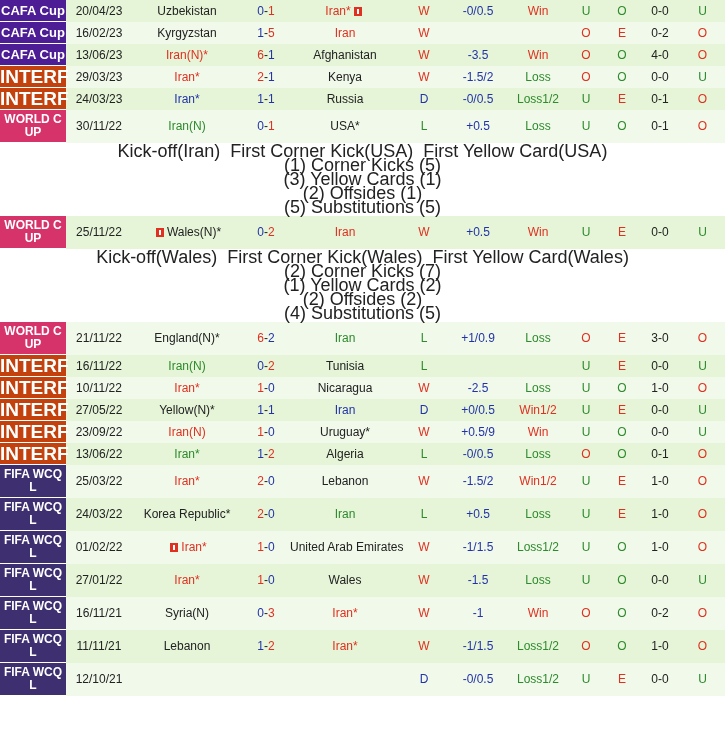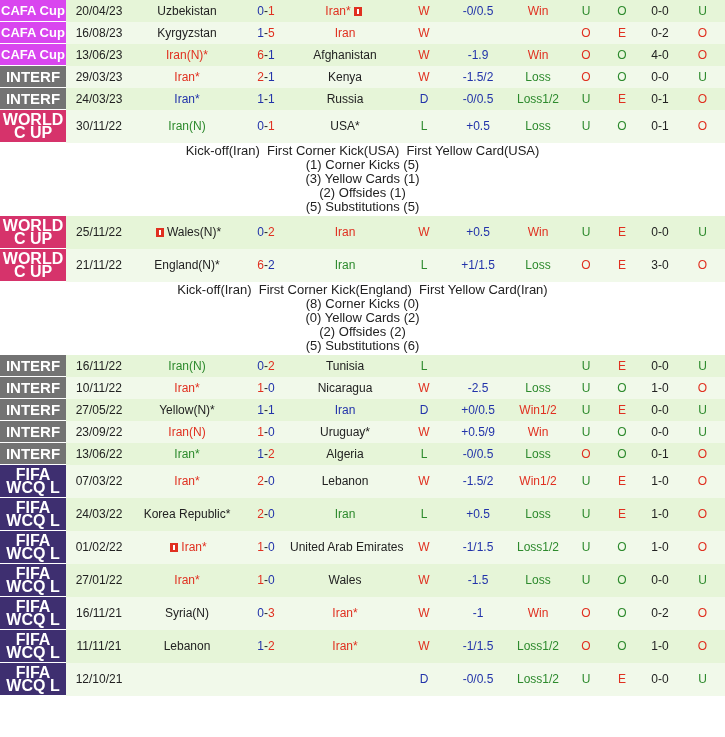--- a/index.html
+++ b/index.html
@@ -3,32 +3,32 @@
 <meta charset="utf-8">
 <style>
   html, body { margin:0; padding:0; background:#fff; }
   body { width:725px; height:737px; overflow:hidden; font-family:"Liberation Sans", sans-serif; font-size:12px; color:#222; }
   table { border-collapse:collapse; width:725px; table-layout:fixed; }
   td { padding:0; text-align:center; vertical-align:middle; white-space:nowrap; }
   tr.match td { height:21px; }
   tr.match.tall td { height:32px; }
   tr.match.a td.d { background:#e6f5d8; }
   tr.match.b td.d { background:#f1f9ea; }
-  td.comp { color:#fff; font-weight:bold; font-size:16px; line-height:13px; white-space:normal; border-bottom:1px solid #fff; }
-  td.comp.cafa { background:#d946ef; font-size:13px; }
-  td.comp.interf { background:#737373; font-size:15px; }
+  td.comp { color:#fff; font-weight:bold; font-size:12px; line-height:13px; white-space:normal; border-bottom:1px solid #fff; }
+  td.comp.cafa { background:#4c1d95; font-size:13px; }
+  td.comp.interf { background:#c2410c; font-size:19px; }
   td.comp.wc { background:#d6336b; }
   td.comp.wcq { background:#3e2f70; }
   .red { color:#e03020; }
   .blue { color:#2233aa; }
   .green { color:#2d8a2d; }
   .dark { color:#222; }
   .card { display:inline-block; width:8px; height:9px; background:#e03020; vertical-align:-1px; margin:0 3px; position:relative; }
   .card::after { content:""; position:absolute; left:3px; top:2px; width:2px; height:5px; background:#fff; }
-  tr.stats td { background:#fff; font-size:13px; line-height:14px; padding:1px 0 2px 0; color:#222; }
+  tr.stats td { background:#fff; font-size:18px; line-height:14px; padding:1px 0 2px 0; color:#222; }
   tr.stats div { text-align:center; }
 </style>
 </head>
 <body>
 
 <table>
   <colgroup>
     <col style="width:66px">
       <col style="width:66px">
       <col style="width:110px">
@@ -52,40 +52,40 @@
         <td class="d red">W</td>
         <td class="d blue">-0/0.5</td>
         <td class="d red">Win</td>
         <td class="d green">U</td>
         <td class="d green">O</td>
         <td class="d dark">0-0</td>
         <td class="d green">U</td>
       </tr>
       <tr class="match b">
         <td class="comp cafa">CAFA Cup</td>
-        <td class="d dark">16/08/23</td>
+        <td class="d dark">16/02/23</td>
         <td class="d"><span class="dark">Kyrgyzstan</span></td>
         <td class="d"><span class="blue">1</span><span class="dark">-</span><span class="red">5</span></td>
         <td class="d"><span class="red">Iran</span></td>
         <td class="d red">W</td>
         <td class="d blue"></td>
         <td class="d green"></td>
         <td class="d red">O</td>
         <td class="d red">E</td>
         <td class="d dark">0-2</td>
         <td class="d red">O</td>
       </tr>
       <tr class="match a">
         <td class="comp cafa">CAFA Cup</td>
         <td class="d dark">13/06/23</td>
         <td class="d"><span class="red">Iran(N)*</span></td>
         <td class="d"><span class="red">6</span><span class="dark">-</span><span class="blue">1</span></td>
         <td class="d"><span class="dark">Afghanistan</span></td>
         <td class="d red">W</td>
-        <td class="d blue">-1.9</td>
+        <td class="d blue">-3.5</td>
         <td class="d red">Win</td>
         <td class="d red">O</td>
         <td class="d green">O</td>
         <td class="d dark">4-0</td>
         <td class="d red">O</td>
       </tr>
       <tr class="match b">
         <td class="comp interf">INTERF</td>
         <td class="d dark">29/03/23</td>
         <td class="d"><span class="red">Iran*</span></td>
@@ -143,42 +143,42 @@
         <td class="d"><span class="blue">0</span><span class="dark">-</span><span class="red">2</span></td>
         <td class="d"><span class="red">Iran</span></td>
         <td class="d red">W</td>
         <td class="d blue">+0.5</td>
         <td class="d red">Win</td>
         <td class="d green">U</td>
         <td class="d red">E</td>
         <td class="d dark">0-0</td>
         <td class="d green">U</td>
       </tr>
+      <tr class="stats">
+        <td colspan="12">
+          <div style="white-space:pre">Kick-off(Wales)  First Corner Kick(Wales)  First Yellow Card(Wales)</div>
+          <div style="white-space:pre">(2) Corner Kicks (7)</div>
+          <div style="white-space:pre">(1) Yellow Cards (2)</div>
+          <div style="white-space:pre">(2) Offsides (2)</div>
+          <div style="white-space:pre">(4) Substitutions (5)</div>
+        </td>
+      </tr>
       <tr class="match b tall">
         <td class="comp wc">WORLD C UP</td>
         <td class="d dark">21/11/22</td>
         <td class="d"><span class="dark">England(N)*</span></td>
         <td class="d"><span class="red">6</span><span class="dark">-</span><span class="blue">2</span></td>
         <td class="d"><span class="green">Iran</span></td>
         <td class="d green">L</td>
-        <td class="d blue">+1/1.5</td>
+        <td class="d blue">+1/0.9</td>
         <td class="d green">Loss</td>
         <td class="d red">O</td>
         <td class="d red">E</td>
         <td class="d dark">3-0</td>
         <td class="d red">O</td>
-      </tr>
-      <tr class="stats">
-        <td colspan="12">
-          <div style="white-space:pre">Kick-off(Iran)  First Corner Kick(England)  First Yellow Card(Iran)</div>
-          <div style="white-space:pre">(8) Corner Kicks (0)</div>
-          <div style="white-space:pre">(0) Yellow Cards (2)</div>
-          <div style="white-space:pre">(2) Offsides (2)</div>
-          <div style="white-space:pre">(5) Substitutions (6)</div>
-        </td>
       </tr>
       <tr class="match a">
         <td class="comp interf">INTERF</td>
         <td class="d dark">16/11/22</td>
         <td class="d"><span class="green">Iran(N)</span></td>
         <td class="d"><span class="blue">0</span><span class="dark">-</span><span class="red">2</span></td>
         <td class="d"><span class="dark">Tunisia</span></td>
         <td class="d green">L</td>
         <td class="d blue"></td>
         <td class="d green"></td>
@@ -238,21 +238,21 @@
         <td class="d green">L</td>
         <td class="d blue">-0/0.5</td>
         <td class="d green">Loss</td>
         <td class="d red">O</td>
         <td class="d green">O</td>
         <td class="d dark">0-1</td>
         <td class="d red">O</td>
       </tr>
       <tr class="match b tall">
         <td class="comp wcq">FIFA WCQ L</td>
-        <td class="d dark">07/03/22</td>
+        <td class="d dark">25/03/22</td>
         <td class="d"><span class="red">Iran*</span></td>
         <td class="d"><span class="red">2</span><span class="dark">-</span><span class="blue">0</span></td>
         <td class="d"><span class="dark">Lebanon</span></td>
         <td class="d red">W</td>
         <td class="d blue">-1.5/2</td>
         <td class="d red">Win1/2</td>
         <td class="d green">U</td>
         <td class="d red">E</td>
         <td class="d dark">1-0</td>
         <td class="d red">O</td>

